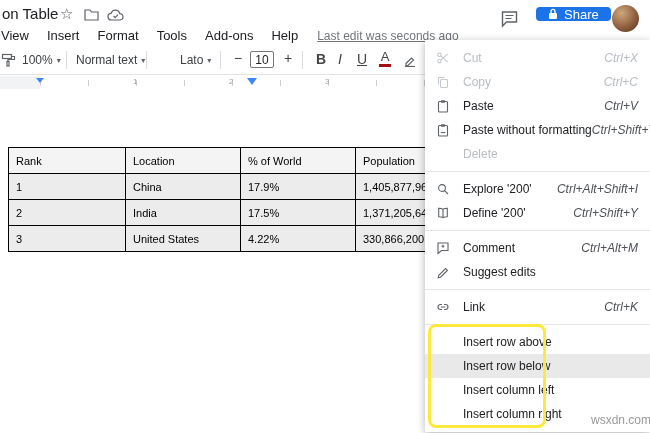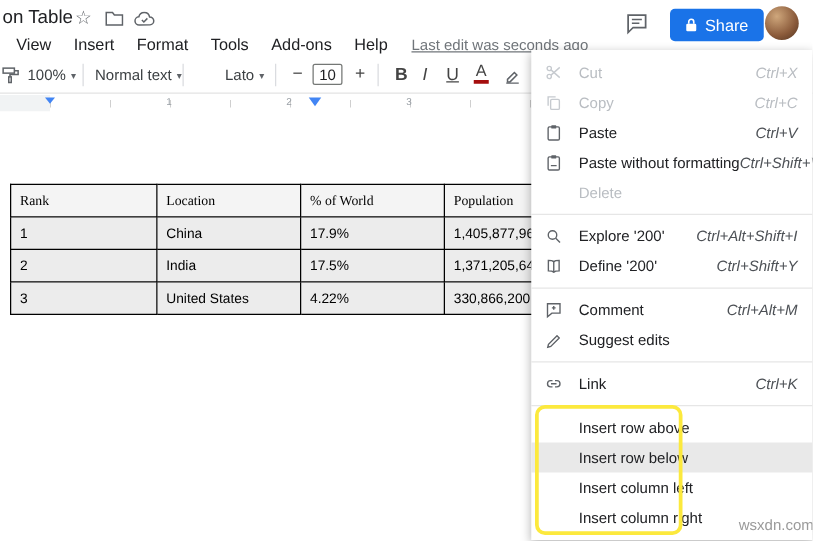--- a/index.html
+++ b/index.html
@@ -7,29 +7,29 @@
   #screen { position:relative; width:650px; height:433px; background:#fff; overflow:hidden; }
 
   
   .doc-title { position:absolute; left:2px; top:5px; font-size:15px; color:#202124; white-space:nowrap; }
   .tb-icon { position:absolute; color:#5f6368; display:flex; align-items:center; }
   .star { left:60px; top:5px; font-size:15px; }
   .folder { left:84px; top:8px; }
   .cloud { left:107px; top:9px; }
 
   .comment-top { position:absolute; left:500px; top:10px; color:#5f6368; }
-  .share-btn { position:absolute; left:536px; top:7px; height:26px; background:#1a73e8; border-radius:4px;
+  .share-btn { position:absolute; left:536px; top:7px; height:14px; background:#1a73e8; border-radius:4px;
                display:flex; align-items:center; gap:6px; padding:0 12px; color:#fff; font-size:13px; }
   .avatar { position:absolute; left:612px; top:5px; width:27px; height:27px; border-radius:50%;
             background:radial-gradient(circle at 35% 30%, #cfa77c, #8a5a3a 60%, #4e3220); }
 
   
   .menubar { position:absolute; top:26px; left:0; height:19px; display:flex; align-items:center; }
   .mb-item { font-size:13px; color:#202124; padding:0 9px; }
-  .mb-item:first-child { padding-left:13px; }
+  .mb-item:first-child { padding-left:1px; }
   .last-edit { font-size:12px; color:#70757a; text-decoration:underline; margin-left:10px; }
 
   
   .toolbar { position:absolute; top:46px; left:0; right:0; height:29px; border-bottom:1px solid #e3e3e3; }
   .toolbar > * { position:absolute; }
   .t-label { font-size:12px; color:#3c4043; display:flex; align-items:center; gap:4px; }
   .caret { font-size:8px; color:#5f6368; }
   .t-sep { width:1px; height:18px; background:#dadce0; top:5px; }
   .t-btn { font-size:14px; color:#444; }
   .sizebox { width:24px; height:17px; border:1px solid #747775; border-radius:2px; font-size:12px;
@@ -44,21 +44,21 @@
   .ruler-ticks { position:absolute; left:40px; top:4px; right:0; height:6px;
                  background:repeating-linear-gradient(to right, #cfcfcf 0 1px, transparent 1px 48px); }
   .ruler-num { position:absolute; top:1px; font-size:8px; color:#9aa0a6; }
   .indent-marker { position:absolute; width:0; height:0; border-left:5px solid transparent;
                    border-right:5px solid transparent; border-top:7px solid #4285f4; top:78px; }
 
   
   .doc-table { position:absolute; top:147px; left:8px; border-collapse:collapse; table-layout:fixed; }
   .doc-table td { border:1px solid #000; height:26px; padding:0 4px 0 7px; font-size:11px; color:#000;
                   background:#ececec; vertical-align:middle; overflow:hidden; white-space:nowrap; }
-  .doc-table tr.hdr td { background:#f4f4f4;font-family:Liberation Serif, serif; }
+  .doc-table tr.hdr td { background:#f4f4f4; }
 
   
   .context-menu { position:absolute; left:425px; top:40px; width:225px; background:#fff;
                   box-shadow:0 2px 8px rgba(0,0,0,.3); padding:6px 0; z-index:5; }
   .mi { position:relative; height:24px; display:flex; align-items:center; font-size:12px;
         color:#202124; padding-right:12px; cursor:default;justify-content:space-between; }
   .mi-icon { position:absolute; left:10px; width:16px; display:flex; justify-content:center; color:#5f6368; }
   .mi-label { margin-left:38px; flex:1; white-space:nowrap; }
   .mi-sc { color:#4d5156; font-size:12px; white-space:nowrap;font-style:italic; }
   .mi.disabled, .mi.disabled .mi-sc { color:#b9bdc2; }

